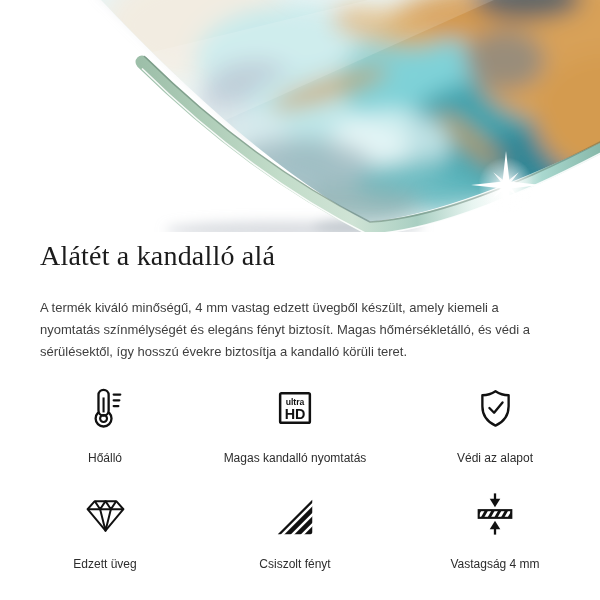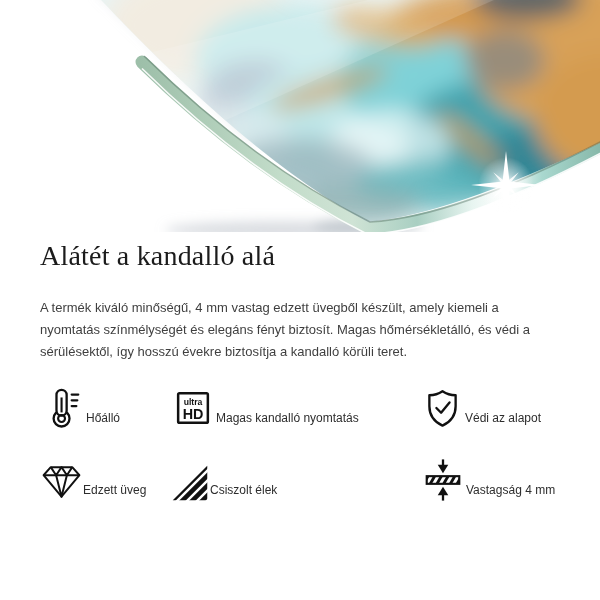--- a/index.html
+++ b/index.html
@@ -18,21 +18,21 @@
   }
   .description{
     margin-top:24px;max-width:535px;
     font-size:13px;line-height:22px;color:#3f3f3f;
   }
   .features{
     margin-top:22px;display:grid;
     grid-template-columns:130px 250px 150px;
     row-gap:26px;width:530px;
   }
-  .feature{display:flex;flex-direction:row;align-items:center;}
+  .feature{display:flex;flex-direction:column;align-items:center;justify-content:center;}
   .icon-box{height:46px;display:flex;align-items:flex-end;justify-content:center;}
   .feature-label{margin-top:20px;font-size:12px;color:#2d2d2d;white-space:nowrap;}
   .ic{stroke:#111;fill:none;stroke-width:2.4;}
 </style>
 </head>
 <body>
 
 <div class="hero">
   <svg viewBox="0 0 600 232" width="600" height="232">
     <defs>
@@ -180,21 +180,21 @@
           </defs>
           <g clip-path="url(#triClip)" stroke="#111" stroke-width="5.5">
             <line x1="-2" y1="50" x2="50" y2="-2"></line>
             <line x1="10" y1="50" x2="50" y2="10"></line>
             <line x1="22" y1="50" x2="50" y2="22"></line>
             <line x1="34" y1="50" x2="50" y2="34"></line>
             <line x1="46" y1="50" x2="50" y2="46"></line>
           </g>
         </svg>
       </div>
-      <div class="feature-label">Csiszolt élek</div>
+      <div class="feature-label">Csiszolt fényt</div>
     </div>
 
     <div class="feature">
       <div class="icon-box">
         <svg viewBox="0 0 48 48" width="46" height="46">
           <defs>
             <clipPath id="barClip">
                 <rect x="7" y="20" width="34" height="8"></rect>
               </clipPath>
           </defs>

